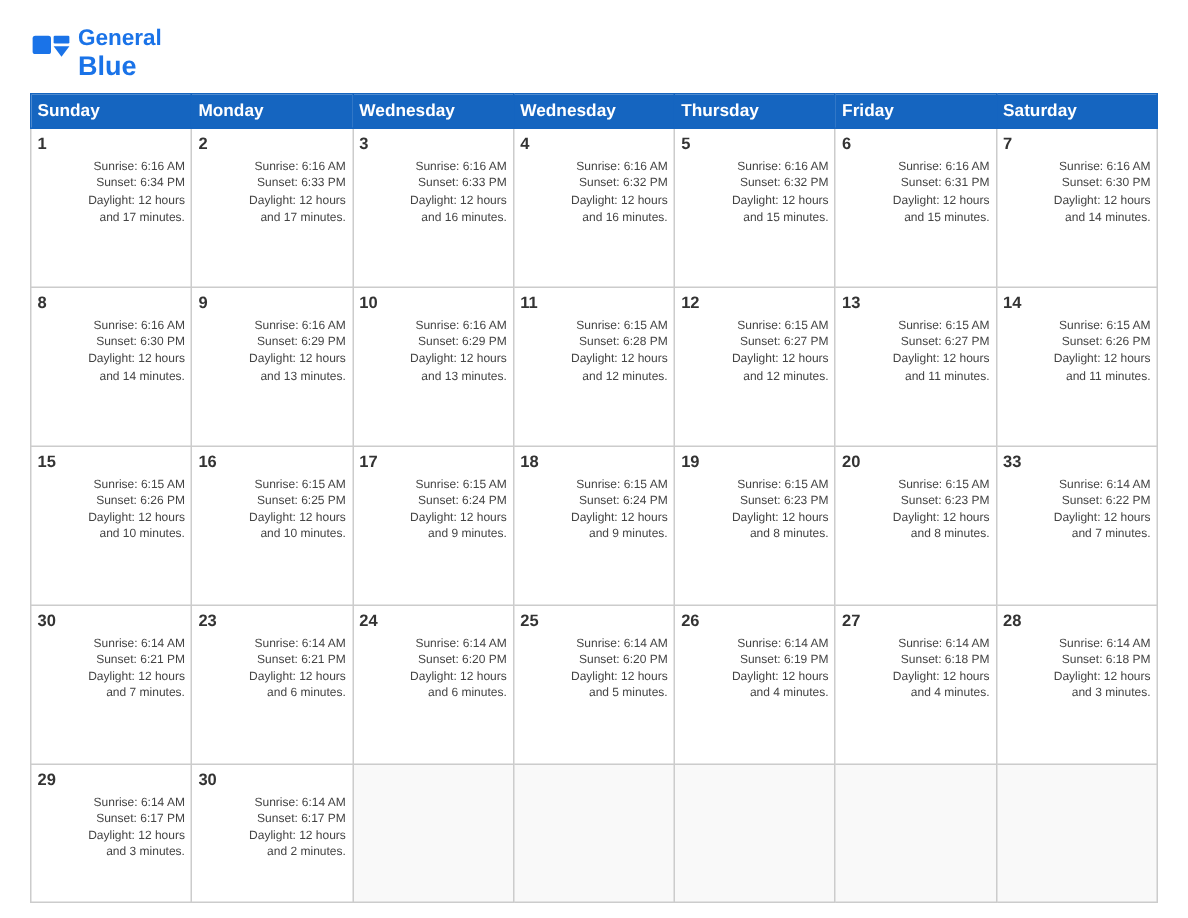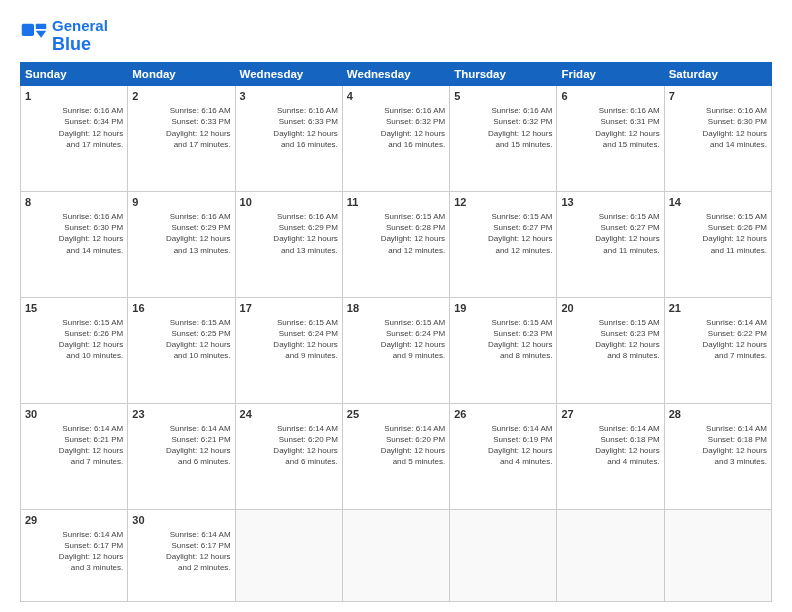--- a/index.html
+++ b/index.html
@@ -269,21 +269,21 @@
 and 8 minutes.</div>
           </td>
           <td>
             <span class="day-num">20</span>
             <div class="day-info" style="white-space: pre-wrap;">Sunrise: 6:15 AM
 Sunset: 6:23 PM
 Daylight: 12 hours
 and 8 minutes.</div>
           </td>
           <td>
-            <span class="day-num">21</span>
+            <span class="day-num">33</span>
             <div class="day-info" style="white-space: pre-wrap;">Sunrise: 6:14 AM
 Sunset: 6:22 PM
 Daylight: 12 hours
 and 7 minutes.</div>
           </td>
         </tr>
         <tr class="week-row">
           <td>
             <span class="day-num">30</span>
             <div class="day-info" style="white-space: pre-wrap;">Sunrise: 6:14 AM

